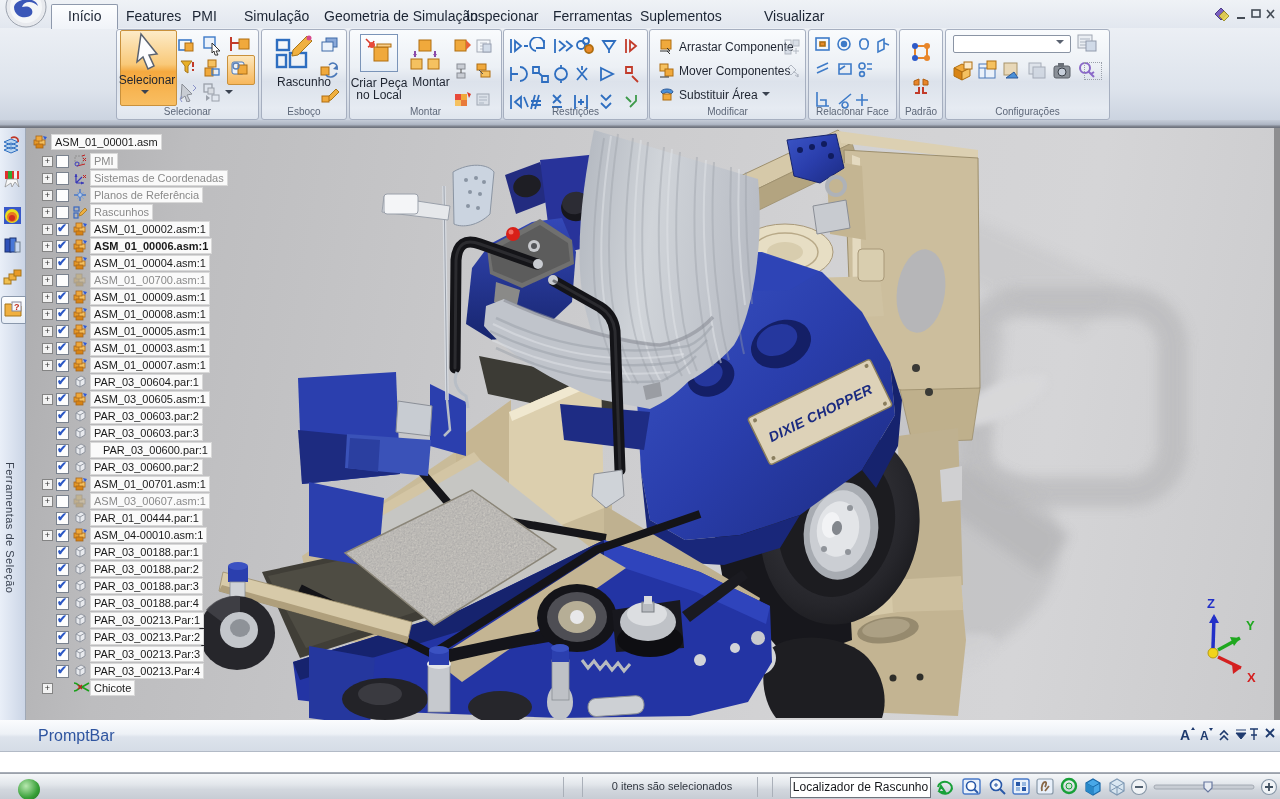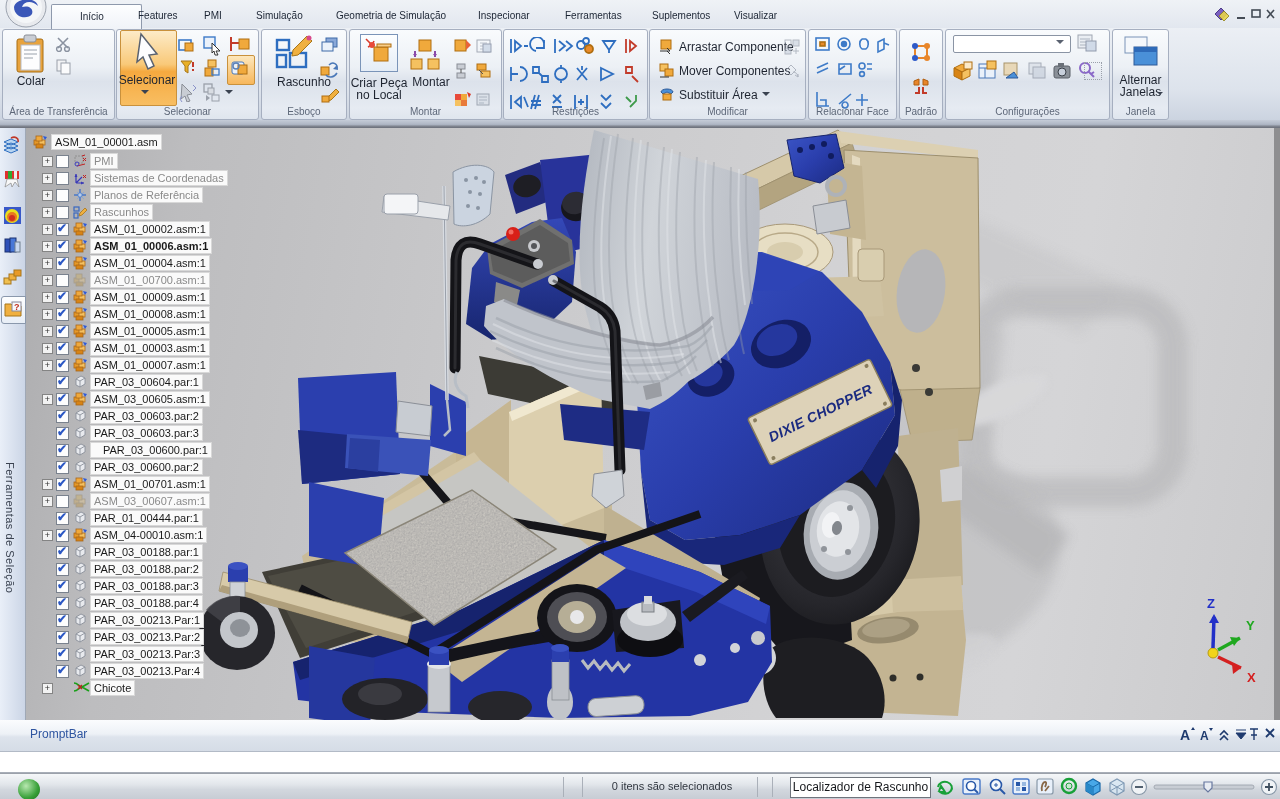--- a/index.html
+++ b/index.html
@@ -1,29 +1,29 @@
 <!DOCTYPE html>
 <html><head>
 <meta charset="utf-8">
 <style>
 html,body{margin:0;padding:0;}
 body{width:1280px;height:799px;overflow:hidden;font-family:"Liberation Sans",sans-serif;position:relative;background:#D0D0D2;}
 .abs{position:absolute;}
 #ribbon{position:absolute;left:0;top:0;width:1280px;height:128px;background:linear-gradient(#F3F5F9,#E9EDF3 30%,#DDE3EC 70%,#CDD5E1 92%,#C4CCD9);}
 #tabs{position:absolute;left:0;top:0;width:1280px;height:28px;background:linear-gradient(#EFF2F6,#E2E7EF);}
-.tab{position:absolute;top:5px;height:22px;line-height:22px;font-size:10px;color:#1B2433;padding:0 28px;}
+.tab{position:absolute;top:5px;height:22px;line-height:22px;font-size:14px;color:#1B2433;padding:0 16px;}
 .tab.act{background:linear-gradient(#FDFEFF,#F0F3F8);border:1px solid #8E99AC;border-bottom:none;border-radius:2px 2px 0 0;top:4px;height:24px;line-height:23px;}
 .grp{position:absolute;top:29px;height:89px;border:1px solid #A6AFC0;border-radius:3px;background:linear-gradient(#F9FBFD,#ECF0F5 42%,#DCE2EB 58%,#E6EBF2 88%,#DFE5EE);}
 .glab{position:absolute;bottom:0px;left:0;right:0;height:14px;text-align:center;font-size:10px;color:#5D6778;line-height:13px;white-space:nowrap;}
 .blab{position:absolute;font-size:12px;color:#1E2430;text-align:center;line-height:12px;white-space:nowrap;}
 #botline{position:absolute;left:0;top:120px;width:1280px;height:8px;background:linear-gradient(#C5CCD8,#AEB6C4 55%,#7E838E 80%,#6A6E78);}
 #viewport{position:absolute;left:0;top:128px;width:1280px;height:592px;background:linear-gradient(100deg,#A9A9AB 0%,#BDBDBF 14%,#C9C9CB 38%,#D2D2D4 62%,#D5D5D7 80%,#CACACC 100%);}
 #rightedge{position:absolute;right:0;top:128px;width:6px;height:592px;background:#8E8E90;}
 #promptbar{position:absolute;left:0;top:720px;width:1280px;height:31px;background:linear-gradient(#FBFCFE,#EDF1F6 45%,#DDE3EC 55%,#D5DCE6);border-bottom:1px solid #B2BAC6;}
-#prompttxt{position:absolute;left:30px;top:7px;font-size:12px;color:#2F55A0;}
+#prompttxt{position:absolute;left:38px;top:7px;font-size:16px;color:#2F55A0;}
 #promptinput{position:absolute;left:0;top:752px;width:1280px;height:20px;background:#FFFFFF;border-bottom:1px solid #A8AEB8;}
 #statusbar{position:absolute;left:0;top:773px;width:1280px;height:26px;background:linear-gradient(#F5F7F9,#E2E6EB 40%,#D2D7DE 60%,#C6CBD3);border-top:1px solid #9BA1AA;}
 .ssep{position:absolute;top:3px;width:1px;height:20px;background:#AAB0B9;}
 .stxt{font-size:11px;color:#30363F;}
 #loccmd{position:absolute;left:790px;top:3px;width:139px;height:19px;background:#fff;border:1px solid #6F747C;font-size:12px;color:#16181C;text-align:center;line-height:19px;}
 #tree{position:absolute;left:25px;top:130px;width:200px;height:590px;font-size:11px;}
 .trow{position:absolute;height:33px;white-space:nowrap;}
 .tlab{display:inline-block;background:#FAFAFA;color:#1A1A1A;padding:1px 3px 1px 3px;font-size:11px;border:1px solid #D8D8D8;line-height:12px;}
 .tlab.gray{color:#8A8A8A;}
 .plus{position:absolute;width:9px;height:9px;background:#F2F2F2;border:1px solid #848484;font-size:9px;line-height:8px;text-align:center;color:#333;top:2px;}
@@ -42,49 +42,30 @@
    <path d="M12,13 C14,4 34,2 36,12 C30,6 22,7 20,13 C26,11 32,14 30,20 C26,26 12,24 12,13Z" fill="#3A57B8"></path>
   </svg>
   <div class="tab act" style="left:51px;width:33px;">Início</div>
   <div class="tab" style="left:110px;">Features</div>
   <div class="tab" style="left:176px;">PMI</div>
   <div class="tab" style="left:228px;">Simulação</div>
   <div class="tab" style="left:308px;">Geometria de Simulação</div>
   <div class="tab" style="left:450px;">Inspecionar</div>
   <div class="tab" style="left:537px;">Ferramentas</div>
   <div class="tab" style="left:624px;">Suplementos</div>
-  <div class="tab" style="left:706px;">Visualizar</div>
+  <div class="tab" style="left:748px;">Visualizar</div>
   <svg class="abs" style="left:1213px;top:7px" width="66" height="15" viewBox="0 0 66 15">
    <path d="M2,7 L8,1 L14,7 L8,13Z" fill="#7B5FC0" stroke="#4B3A86"></path>
    <path d="M6,9 L11,4 L16,9 L11,14Z" fill="#E8D44A" stroke="#9A8A20" opacity="0.9"></path>
    <rect x="24" y="10" width="8" height="2" fill="#444B55"></rect>
    <rect x="39" y="3" width="8" height="7" fill="none" stroke="#444B55" stroke-width="1.6"></rect>
    <path d="M54,3 L61,11 M61,3 L54,11" stroke="#444B55" stroke-width="1.6"></path>
   </svg>
  </div>
 
- <div class="grp" style="left:2px;width:111px;">
-  <svg class="abs" style="left:10px;top:3px" width="36" height="42" viewBox="0 0 36 42">
-   <rect x="4" y="6" width="26" height="33" rx="2" fill="#E8A33D" stroke="#A86E14"></rect>
-   <rect x="8" y="12" width="19" height="25" fill="#FDFDFE" stroke="#B8BCC4"></rect>
-   <rect x="11" y="2" width="12" height="7" rx="2" fill="#C9CDD4" stroke="#8A8E96"></rect>
-   <path d="M11,17h13M11,21h13M11,25h9" stroke="#9AA2AC"></path>
-  </svg>
-  <div class="blab" style="left:13px;top:45px;width:30px;">Colar</div>
-  <svg class="abs" style="left:52px;top:6px" width="17" height="17" viewBox="0 0 17 17">
-        <path d="M3,2 L13,12 M13,2 L3,12" stroke="#8A92A0" stroke-width="1.6"></path>
-        <circle cx="4" cy="13" r="2.4" fill="none" stroke="#8A92A0" stroke-width="1.4"></circle>
-        <circle cx="12" cy="13" r="2.4" fill="none" stroke="#8A92A0" stroke-width="1.4"></circle>
-      </svg>
-  <svg class="abs" style="left:52px;top:28px" width="17" height="17" viewBox="0 0 17 17">
-        <rect x="2" y="2" width="9" height="11" fill="#F2F3F5" stroke="#9AA0AA"></rect>
-        <rect x="6" y="5" width="9" height="11" fill="#FBFBFC" stroke="#9AA0AA"></rect>
-      </svg>
-  <div class="glab">Área de Transferência</div>
- </div>
 
  <div class="grp" style="left:116px;width:141px;">
   <div class="abs" style="left:3px;top:0px;width:55px;height:74px;background:linear-gradient(#FDEBC8,#F9C979 45%,#F5A93F 55%,#F8BE62);border:1px solid #C9913C;border-radius:2px;"></div>
   <svg class="abs" style="left:16px;top:2px" width="30" height="40" viewBox="0 0 30 40">
    <path d="M8,2 L24,22 L16,23 L21,34 L15,37 L10,25 L4,30 Z" fill="#FDFDFE" stroke="#5A6270" stroke-width="1.5"></path>
   </svg>
   <div class="blab" style="left:0px;top:44px;width:60px;">Selecionar</div>
   <div class="abs" style="left:24px;top:60px;width:0;height:0;border-left:4px solid transparent;border-right:4px solid transparent;border-top:4px solid #3A4250;"></div>
   <svg class="abs" style="left:61px;top:7px" width="19" height="17" viewBox="0 0 19 17">
         <rect x="1" y="3" width="12" height="10" fill="none" stroke="#3E7BC8" stroke-width="1.6"></rect>
@@ -338,30 +319,20 @@
         </g>
    <g transform="translate(125,0)">
           <circle cx="8" cy="8" r="5" fill="none" stroke="#8A68C8" stroke-width="2"></circle>
           <path d="M11,11 l6,6 M14,14 l3,-2" stroke="#8A68C8" stroke-width="2"></path>
         </g>
   </svg>
   <div class="abs" style="left:138px;top:32px;width:16px;height:16px;border:1px dotted #9AA0AA;"></div>
   <div class="glab">Configurações</div>
  </div>
 
- <div class="grp" style="left:1112px;width:55px;">
-  <svg class="abs" style="left:9px;top:4px" width="38" height="38" viewBox="0 0 38 38">
-   <rect x="3" y="3" width="22" height="16" fill="#F4F7FB" stroke="#7A94B8"></rect>
-   <rect x="12" y="13" width="23" height="18" fill="#4A90D8" stroke="#2E5A98"></rect>
-   <rect x="12" y="13" width="23" height="5" fill="#2E6AB8"></rect>
-  </svg>
-  <div class="blab" style="left:0px;top:44px;width:55px;">Alternar<br>Janelas</div>
-  <div class="abs" style="left:44px;top:62px;width:0;height:0;border-left:3px solid transparent;border-right:3px solid transparent;border-top:3px solid #3A4250;"></div>
-  <div class="glab">Janela</div>
- </div>
  <div id="botline"></div>
 </div>
 <div id="viewport">
 <svg width="1280" height="592" viewBox="0 128 1280 592">
 <defs>
  <filter id="b6" x="-30%" y="-30%" width="160%" height="160%">
           <feGaussianBlur stdDeviation="6"></feGaussianBlur>
         </filter>
  <filter id="b3" x="-30%" y="-30%" width="160%" height="160%">
           <feGaussianBlur stdDeviation="3"></feGaussianBlur>

